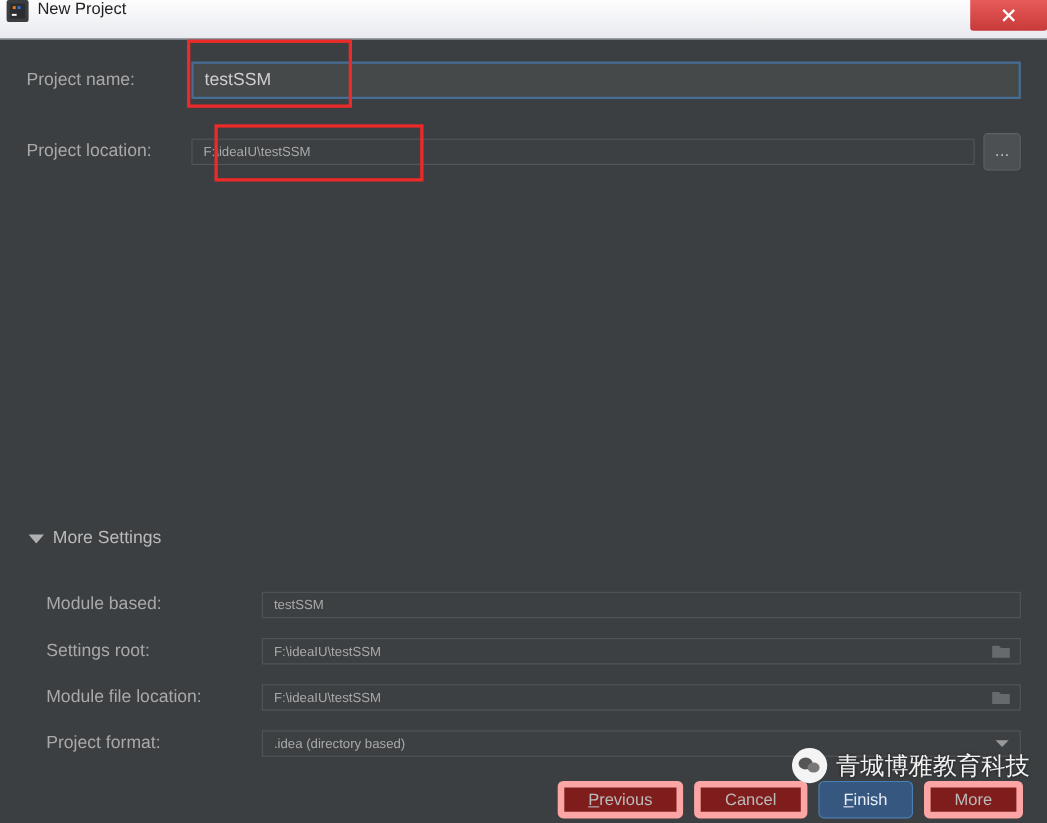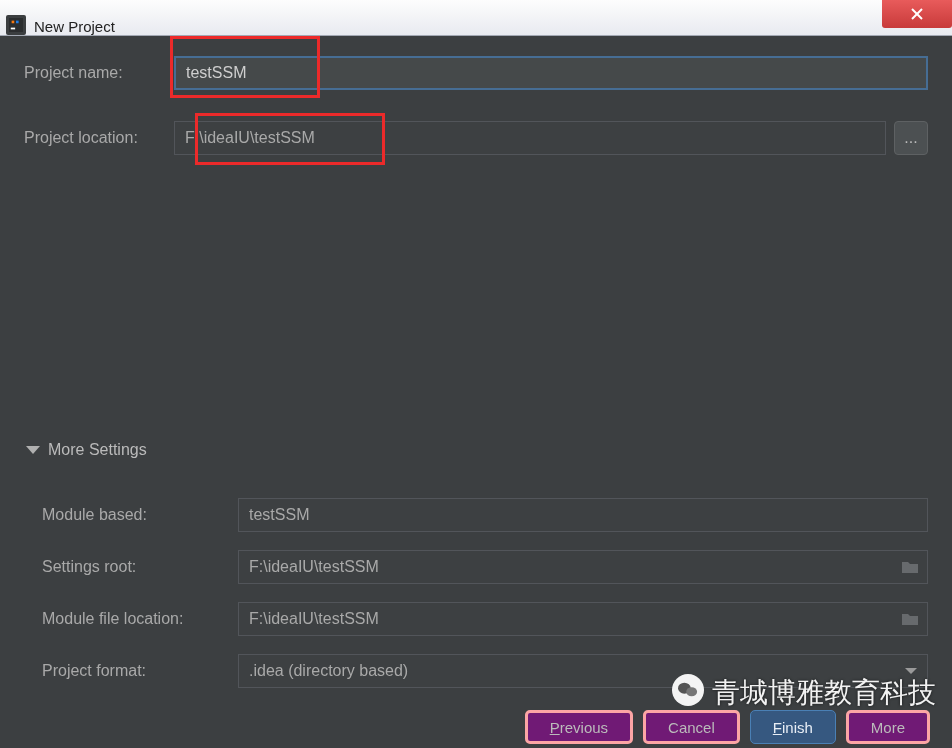--- a/index.html
+++ b/index.html
@@ -10,21 +10,21 @@
       height: 748px;
       overflow: hidden;
       position: relative;
       font-size: 16px;
       color: #bbbbbb;
     }
     .titlebar {
       height: 36px;
       background: linear-gradient(to bottom, #fdfdfd, #e8eaf0);
       display: flex;
-      align-items: flex-end;
+      align-items: flex-start;
       padding-left: 6px;
       border-bottom: 1px solid #a3a9b4;
       position: relative;
     }
     .titlebar .appicon {
       width: 20px; height: 20px;
       background: #3b3e40;
       display: flex; align-items: center; justify-content: center;
       border-radius: 2px;
       margin-right: 8px;
@@ -70,26 +70,26 @@
       color: #cfcfcf;
       padding: 0 10px;
       font-size: 16px;
     }
     .field.focus {
       border: 2px solid #466d94;
       background: #45494a;
     }
     .field-readonly {
       flex: 1;
-      height: 34px;
+      height: 24px;
       background: #3d4042;
       border: 1px solid #52555a;
       color: #a9a9a9;
       padding: 6px 10px;
-      font-size: 16px;
+      font-size: 12px;
       display: flex;
       align-items: center;
       position: relative;
     }
     .field-readonly.with-icon { padding-right: 36px; }
     .browse-btn {
       width: 34px; height: 34px;
       margin-left: 8px;
       background: #4c5052;
       border: 1px solid #5e6163;
@@ -150,41 +150,41 @@
       position: absolute;
       bottom: 4px;
       right: 22px;
       display: flex;
       gap: 10px;
     }
     .btn {
       height: 34px;
       padding: 0 22px;
       border-radius: 5px;
-      border: 3px solid #fca5a5;
-      background: #701a75;
+      border: 6px solid #fca5a5;
+      background: #7f1d1d;
       color: #bbbbbb;
       display: inline-flex; align-items: center; justify-content: center;
       font-size: 15px;
       cursor: pointer;
     }
     .btn.primary {
       background: #365880;
       border: 1px solid #4a80b5;
       color: #e8eef5;
     }
     .btn .u { text-decoration: underline; }
     .watermark {
       position: absolute;
       right: 16px;
       bottom: 36px;
       display: flex;
-      align-items: flex-start;
+      align-items: flex-end;
       color: #f2f2f2;
-      font-size: 28px;
+      font-size: 22px;
       text-shadow: 0 0 3px rgba(0,0,0,0.7);
       pointer-events: none;
     }
     .wm-circle {
       width: 32px; height: 32px;
       border-radius: 50%;
       background: #f4f4f4;
       display: flex; align-items: center; justify-content: center;
       margin-right: 8px;
     }

